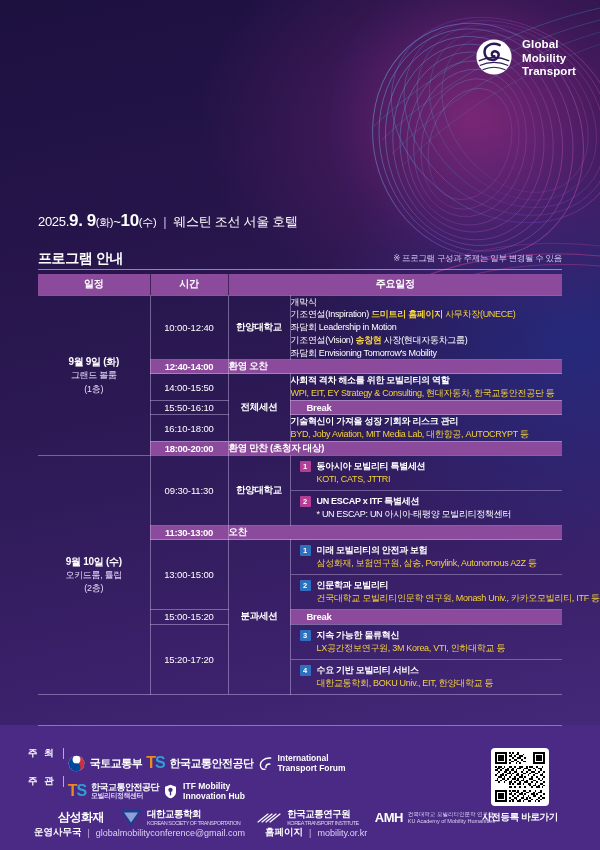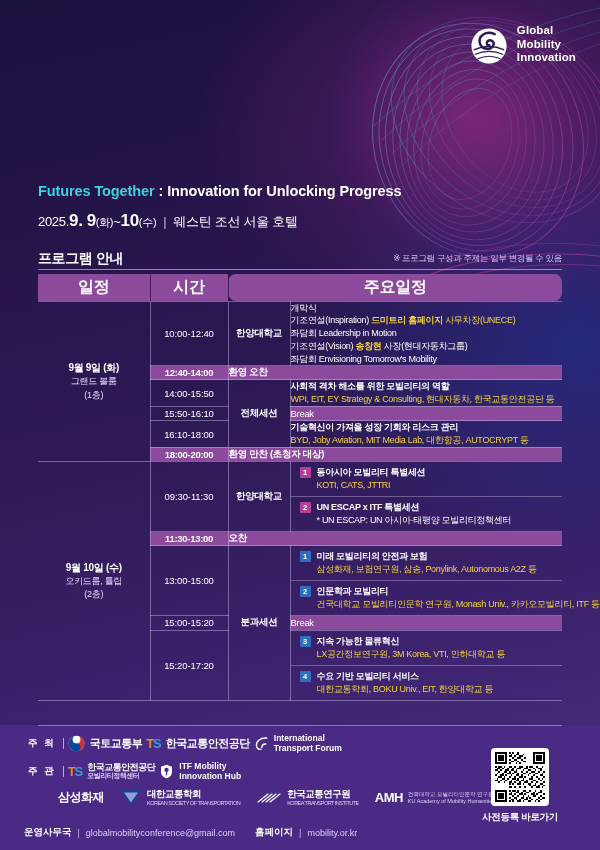--- a/index.html
+++ b/index.html
@@ -41,23 +41,23 @@
     top: -40px; right: -60px;
     width: 330px; height: 330px;
     border-radius: 50%;
     background: radial-gradient(circle at 42% 48%, rgba(200,60,160,0.30) 0%, rgba(70,30,120,0.10) 52%, rgba(40,20,80,0) 72%);
     pointer-events: none;
   }
 
   
   .logo-block {
     position: absolute;
-    top: 24px; right: 24px;
+    top: 38px; right: 24px;
     display: flex;
-    align-items: flex-end;
+    align-items: flex-start;
     gap: 9px;
     z-index: 6;
   }
   .logo-mark { width: 38px; height: 38px; flex: 0 0 auto; }
   .logo-text {
     font-size: 11.5px;
     font-weight: bold;
     line-height: 1.18;
     letter-spacing: .1px;
     color: #ffffff;
@@ -169,29 +169,29 @@
     color: #ffffff;
   }
   table.prog th, table.prog td {
     border-bottom: 1px solid rgba(205,190,235,.45);
     vertical-align: middle;
     padding: 0;
   }
   thead th {
     background: #8b4a9c;
     color: #ffffff;
-    font-size: 16px;
-    font-weight: bold;
-    height: 27px;
+    font-size: 10px;
+    font-weight: bold;
+    height: 21px;
     text-align: center;
     letter-spacing: -.3px;
     border-bottom: none;
     border-right: 1px solid rgba(45,20,70,.75);
   }
-  thead th:last-child { border-right: none; border-radius: 8px; }
+  thead th:last-child { border-right: none; }
 
   .c-day  { width: 112px; text-align: center; }
   .c-time { width: 78px;  text-align: center; }
   .c-sess { width: 62px;  text-align: center; }
   .c-main { width: 272px; }
 
   td.day {
     text-align: center;
     line-height: 1.5;
     padding: 4px 2px;
@@ -223,22 +223,23 @@
 
   .row-band { background: #8b4a9c; }
   .row-band td {
     font-size: 9.5px;
     font-weight: bold;
     letter-spacing: -.3px;
     padding-left: 9px;
   }
   .row-break td.main {
     background: #8b4a9c;
-    font-weight: normal;
+    font-weight: bold;
     font-size: 9.5px;
+    padding-left: 16px;
   }
   .band-time {
     text-align: center;
     font-size: 9.5px;
     font-weight: normal;
     border-right: 1px solid rgba(205,190,235,.45);
   }
 
   .line { display: block; white-space: nowrap; }
   .hl-yellow { color: #f5d33a; font-weight: bold; }
@@ -304,38 +305,38 @@
     display: flex;
     align-items: center;
     gap: 7px;
   }
   .foot-label::after {
     content: "";
     width: 1px; height: 11px;
     background: rgba(230,220,250,.7);
     display: inline-block;
   }
-  .lg { display: flex; align-items: center; gap: 5px; }
+  .lg { display: flex; align-items: center; gap: 5px; margin-top: 20px; }
   .lg-ko { font-size: 11px; font-weight: bold; color: #fff; letter-spacing: -.5px; }
   .lg-ko.sm { font-size: 9px; line-height: 1.15; }
   .lg-en { font-size: 8.5px; font-weight: bold; color: #fff; line-height: 1.18; }
   .lg-en.tiny { font-size: 5.5px; font-weight: normal; color: #ded3f5; }
-  .ts-mark { font-size: 13px; font-weight: bold; letter-spacing: -1px; }
+  .ts-mark { font-size: 16px; font-weight: bold; letter-spacing: -1px; }
   .ts-t { color: #e88c1f; }
   .ts-s { color: #2f9fd6; }
 
   .taegeuk { width: 17px; height: 17px; }
   .itf-ico { width: 15px; height: 15px; }
   .kst-ico { width: 22px; height: 19px; }
   .kti-ico { width: 26px; height: 12px; }
   .amh-txt { font-size: 13px; font-weight: bold; letter-spacing: -.5px; }
 
   .contact {
     position: absolute;
-    left: 24px; bottom: 11px;
+    left: 34px; bottom: 11px;
     font-size: 9px;
     color: #ded3f5;
     white-space: nowrap;
     display: flex;
     align-items: center;
     gap: 6px;
     text-align: center;
   }
   .contact b { color: #ffffff; font-size: 9.5px; }
   .bar { color: rgba(225,215,250,.75); }
@@ -418,29 +419,26 @@
     <svg class="logo-mark" viewBox="0 0 40 40">
       <circle cx="20" cy="20" r="18.5" fill="#ffffff"></circle>
       <path d="M4 24 Q20 17 36 24" stroke="#2b1a55" stroke-width="1.5" fill="none"></path>
       <path d="M5 29 Q20 22.5 35 29" stroke="#2b1a55" stroke-width="1.3" fill="none"></path>
       <path d="M8 33.5 Q20 28 32 33.5" stroke="#2b1a55" stroke-width="1.1" fill="none"></path>
       <path d="M26 7.5 C17 3.5 8 9 10.5 17.5 C12.5 24 22 25 24.5 19.5 C26.3 15.6 21.5 12.2 18.5 15 C16.6 16.8 18 20 20.4 19.2" fill="none" stroke="#2b1a55" stroke-width="2.6" stroke-linecap="round"></path>
     </svg>
     <div class="logo-text">
       <div>Global</div>
       <div>Mobility</div>
-      <div>Innovation</div>
+      <div>Transport</div>
     </div>
   </div>
 
 
 
-  <div class="subtitle-en">
-    <span class="sub-en-accent">Futures Together</span><span class="sub-en-white"> : Innovation for Unlocking Progress</span>
-  </div>
 
   <div class="datebar">
     <span>2025. </span>
     <span class="d-big">9.</span>
     <span style="width:4px"></span>
     <span class="d-big">9</span>
     <span class="d-sm">(화)</span>
     <span> ~ </span>
     <span class="d-big">10</span>
     <span class="d-sm">(수)</span>

